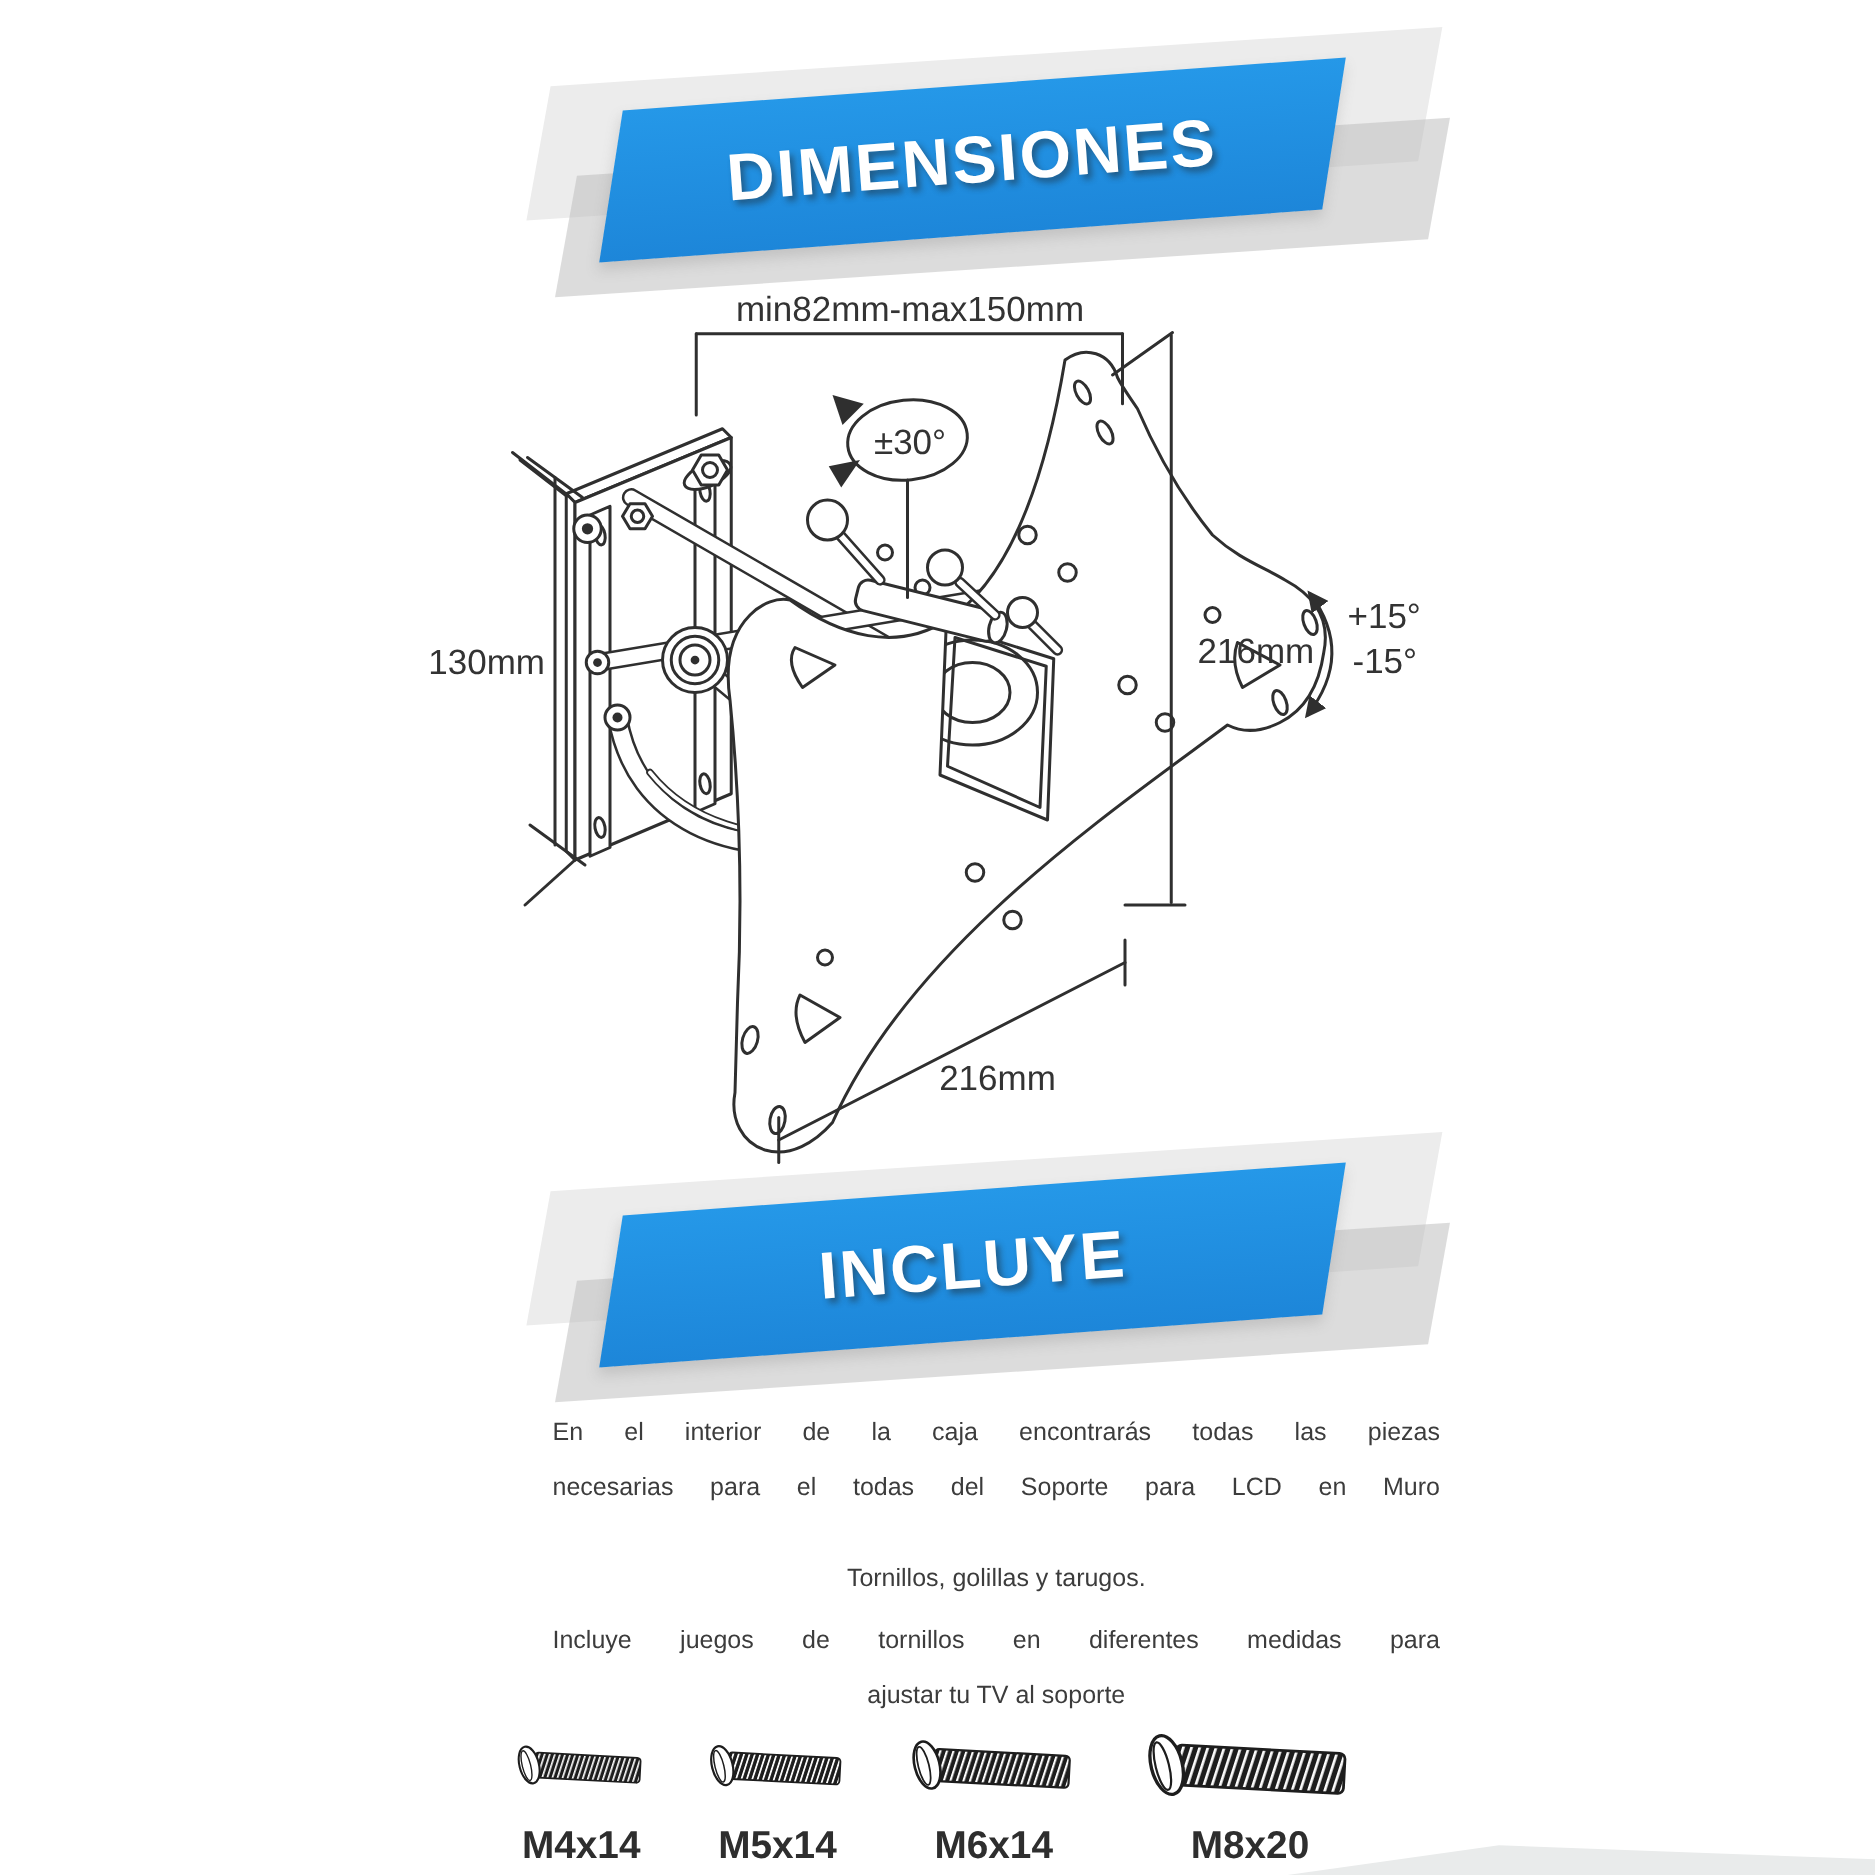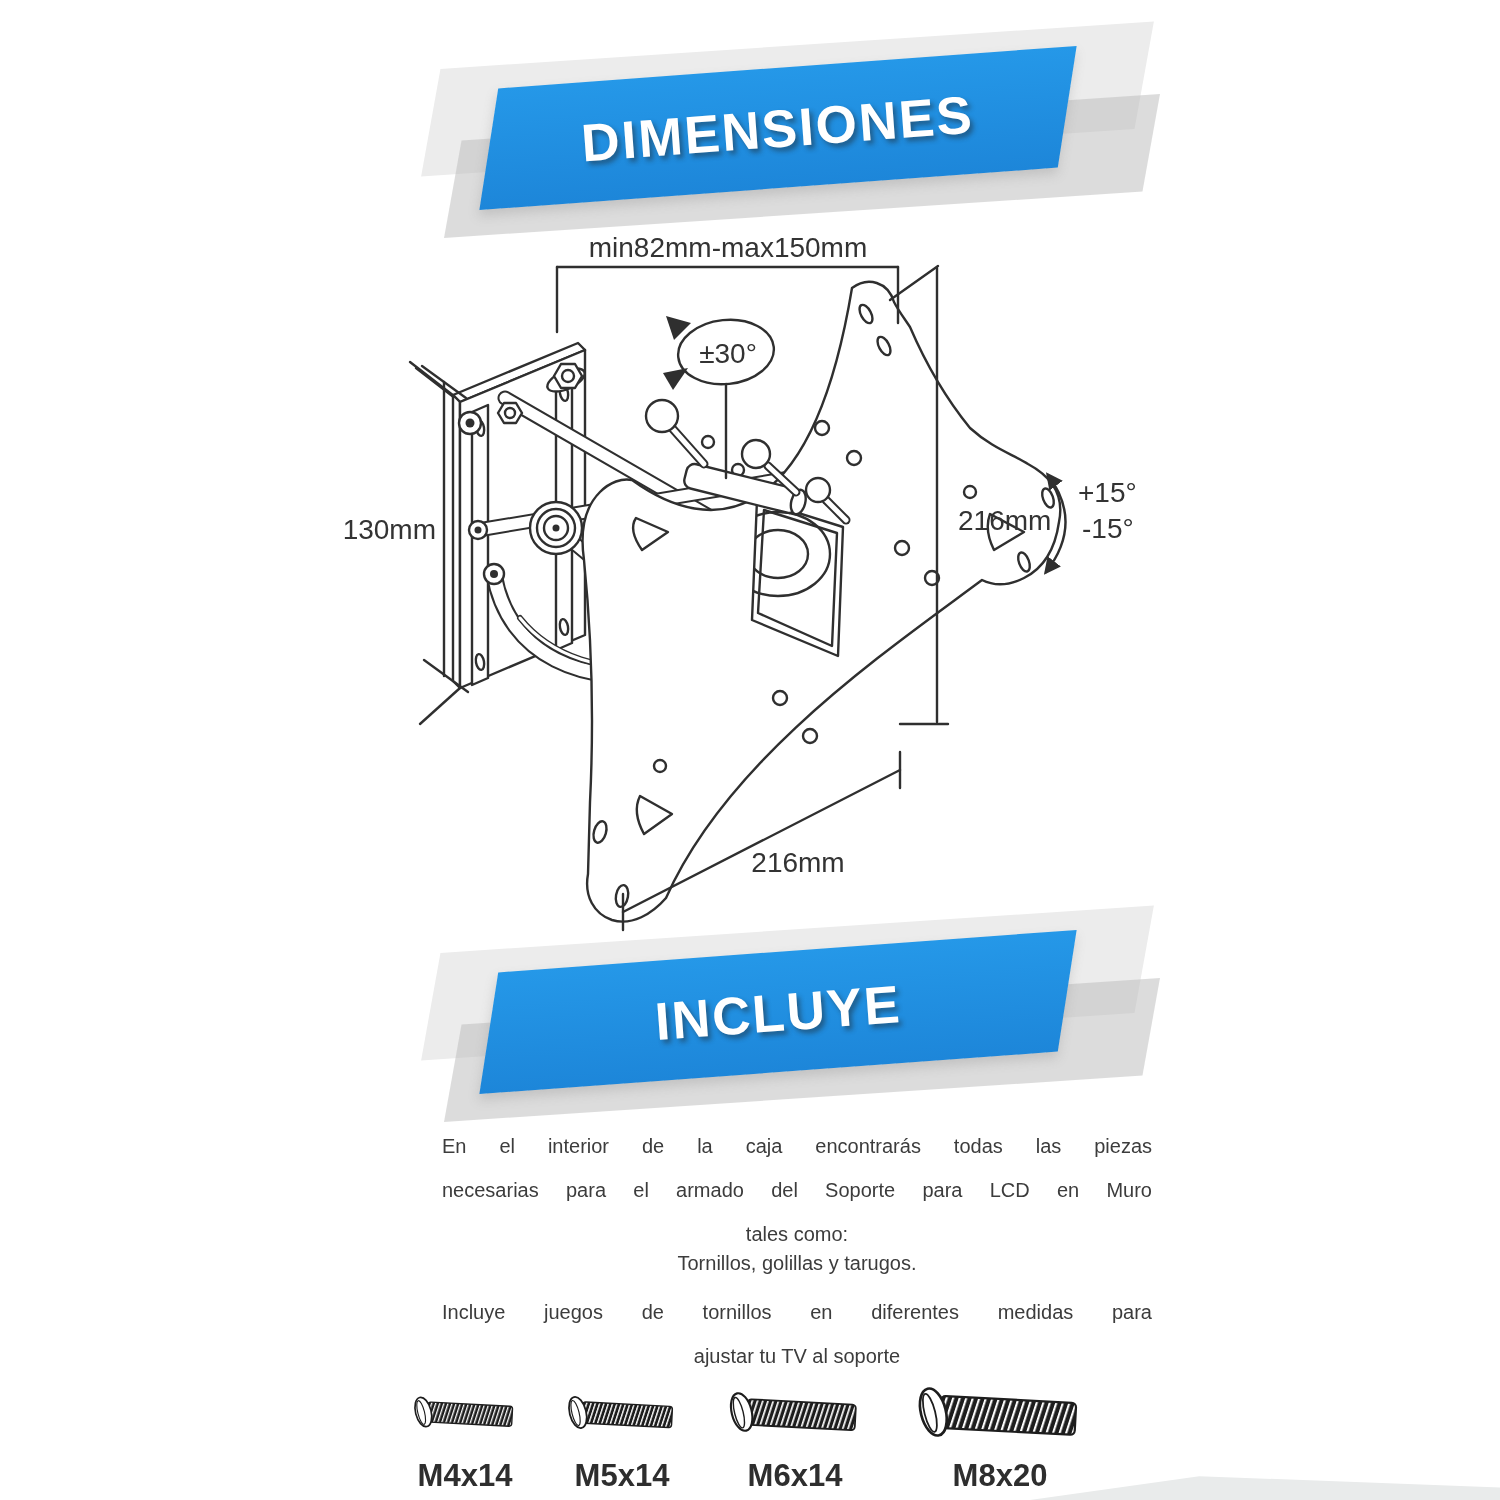--- a/index.html
+++ b/index.html
@@ -225,22 +225,21 @@
   <div>
     <div class="band band-light" id="b2-light"></div>
     <div class="band band-mid" id="b2-mid"></div>
     <div class="band band-blue" id="b2-blue">
       <span class="banner-text">INCLUYE</span>
     </div>
   </div>
 
   <div class="copy" id="p1">
     <div class="just">En el interior de la caja encontrarás todas las piezas</div>
-    <div class="just">necesarias para el armado del Soporte para LCD en Muro</div>
-    <div class="ctr">tales como:</div>
+    <div class="just">necesarias para el todas del Soporte para LCD en Muro</div>
   </div>
 
   <div class="copy" id="tornillos">Tornillos, golillas y tarugos.</div>
 
   <div class="copy" id="p2">
     <div class="just">Incluye juegos de tornillos en diferentes medidas para</div>
     <div class="ctr">ajustar tu TV al soporte</div>
   </div>
 
   <div class="screws">

